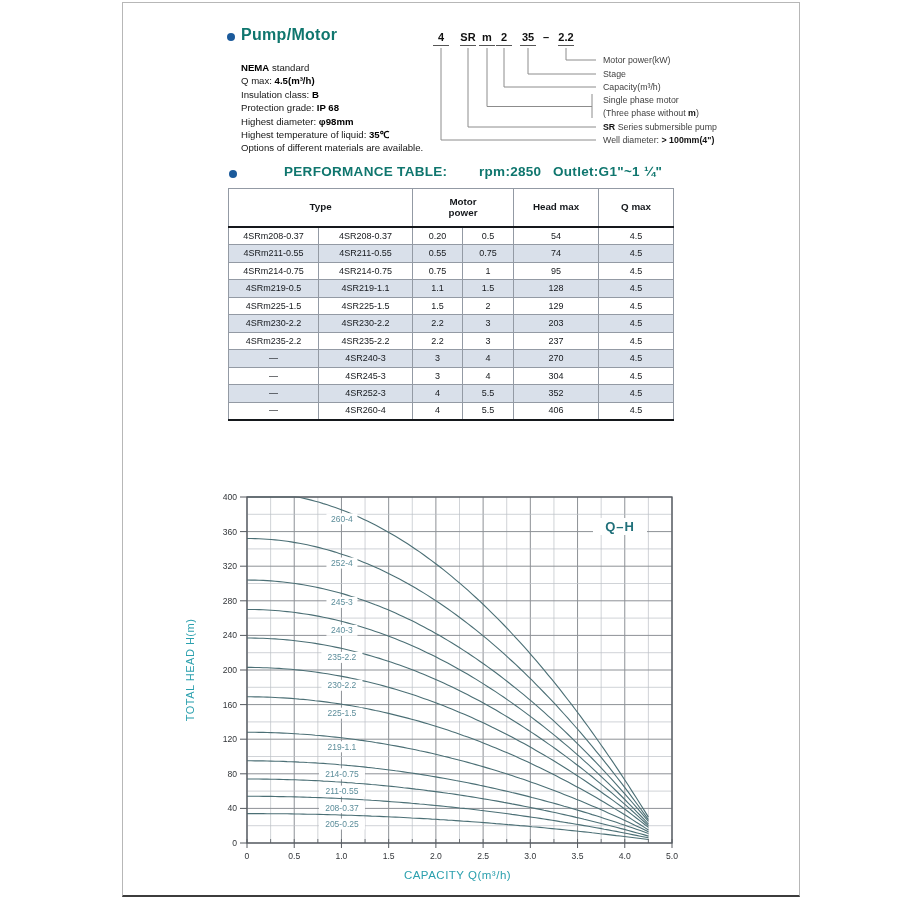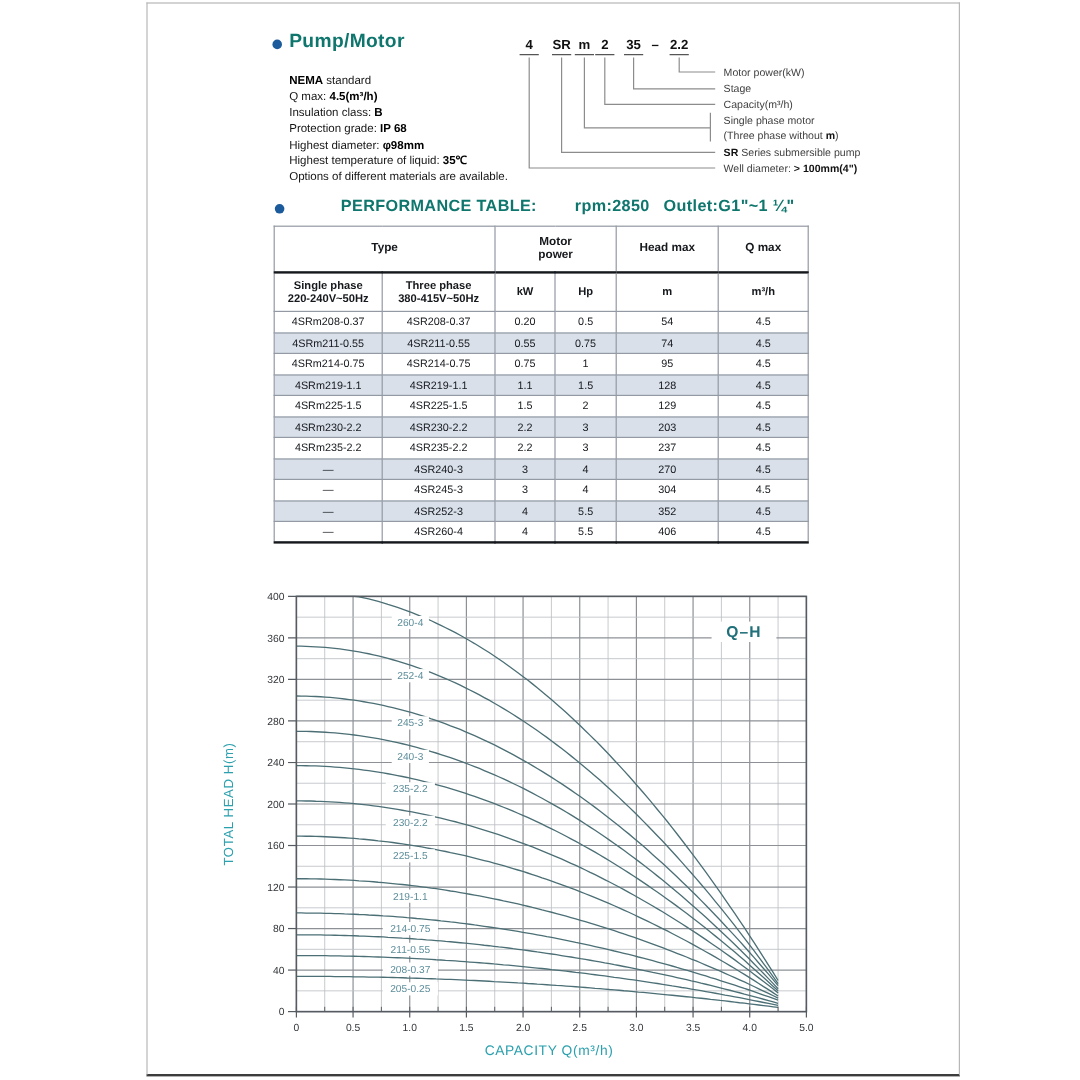--- a/index.html
+++ b/index.html
@@ -89,30 +89,20 @@
         <col style="width: 75px;">
       </colgroup>
       <thead>
         <tr class="grp">
           <th colspan="2">Type</th>
           <th colspan="2">Motor
 power</th>
           <th colspan="1">Head max</th>
           <th colspan="1">Q max</th>
         </tr>
-        <tr class="sub">
-          <th>Single phase
-220-240V~50Hz</th>
-          <th>Three phase
-380-415V~50Hz</th>
-          <th>kW</th>
-          <th>Hp</th>
-          <th>m</th>
-          <th>m³/h</th>
-        </tr>
       </thead>
       <tbody>
         <tr>
           <td>4SRm208-0.37</td>
           <td>4SR208-0.37</td>
           <td>0.20</td>
           <td>0.5</td>
           <td>54</td>
           <td>4.5</td>
         </tr>
@@ -126,21 +116,21 @@
         </tr>
         <tr>
           <td>4SRm214-0.75</td>
           <td>4SR214-0.75</td>
           <td>0.75</td>
           <td>1</td>
           <td>95</td>
           <td>4.5</td>
         </tr>
         <tr>
-          <td>4SRm219-1.1</td>
+          <td>4SRm219-0.5</td>
           <td>4SR219-1.1</td>
           <td>1.1</td>
           <td>1.5</td>
           <td>128</td>
           <td>4.5</td>
         </tr>
         <tr>
           <td>4SRm225-1.5</td>
           <td>4SR225-1.5</td>
           <td>1.5</td>

